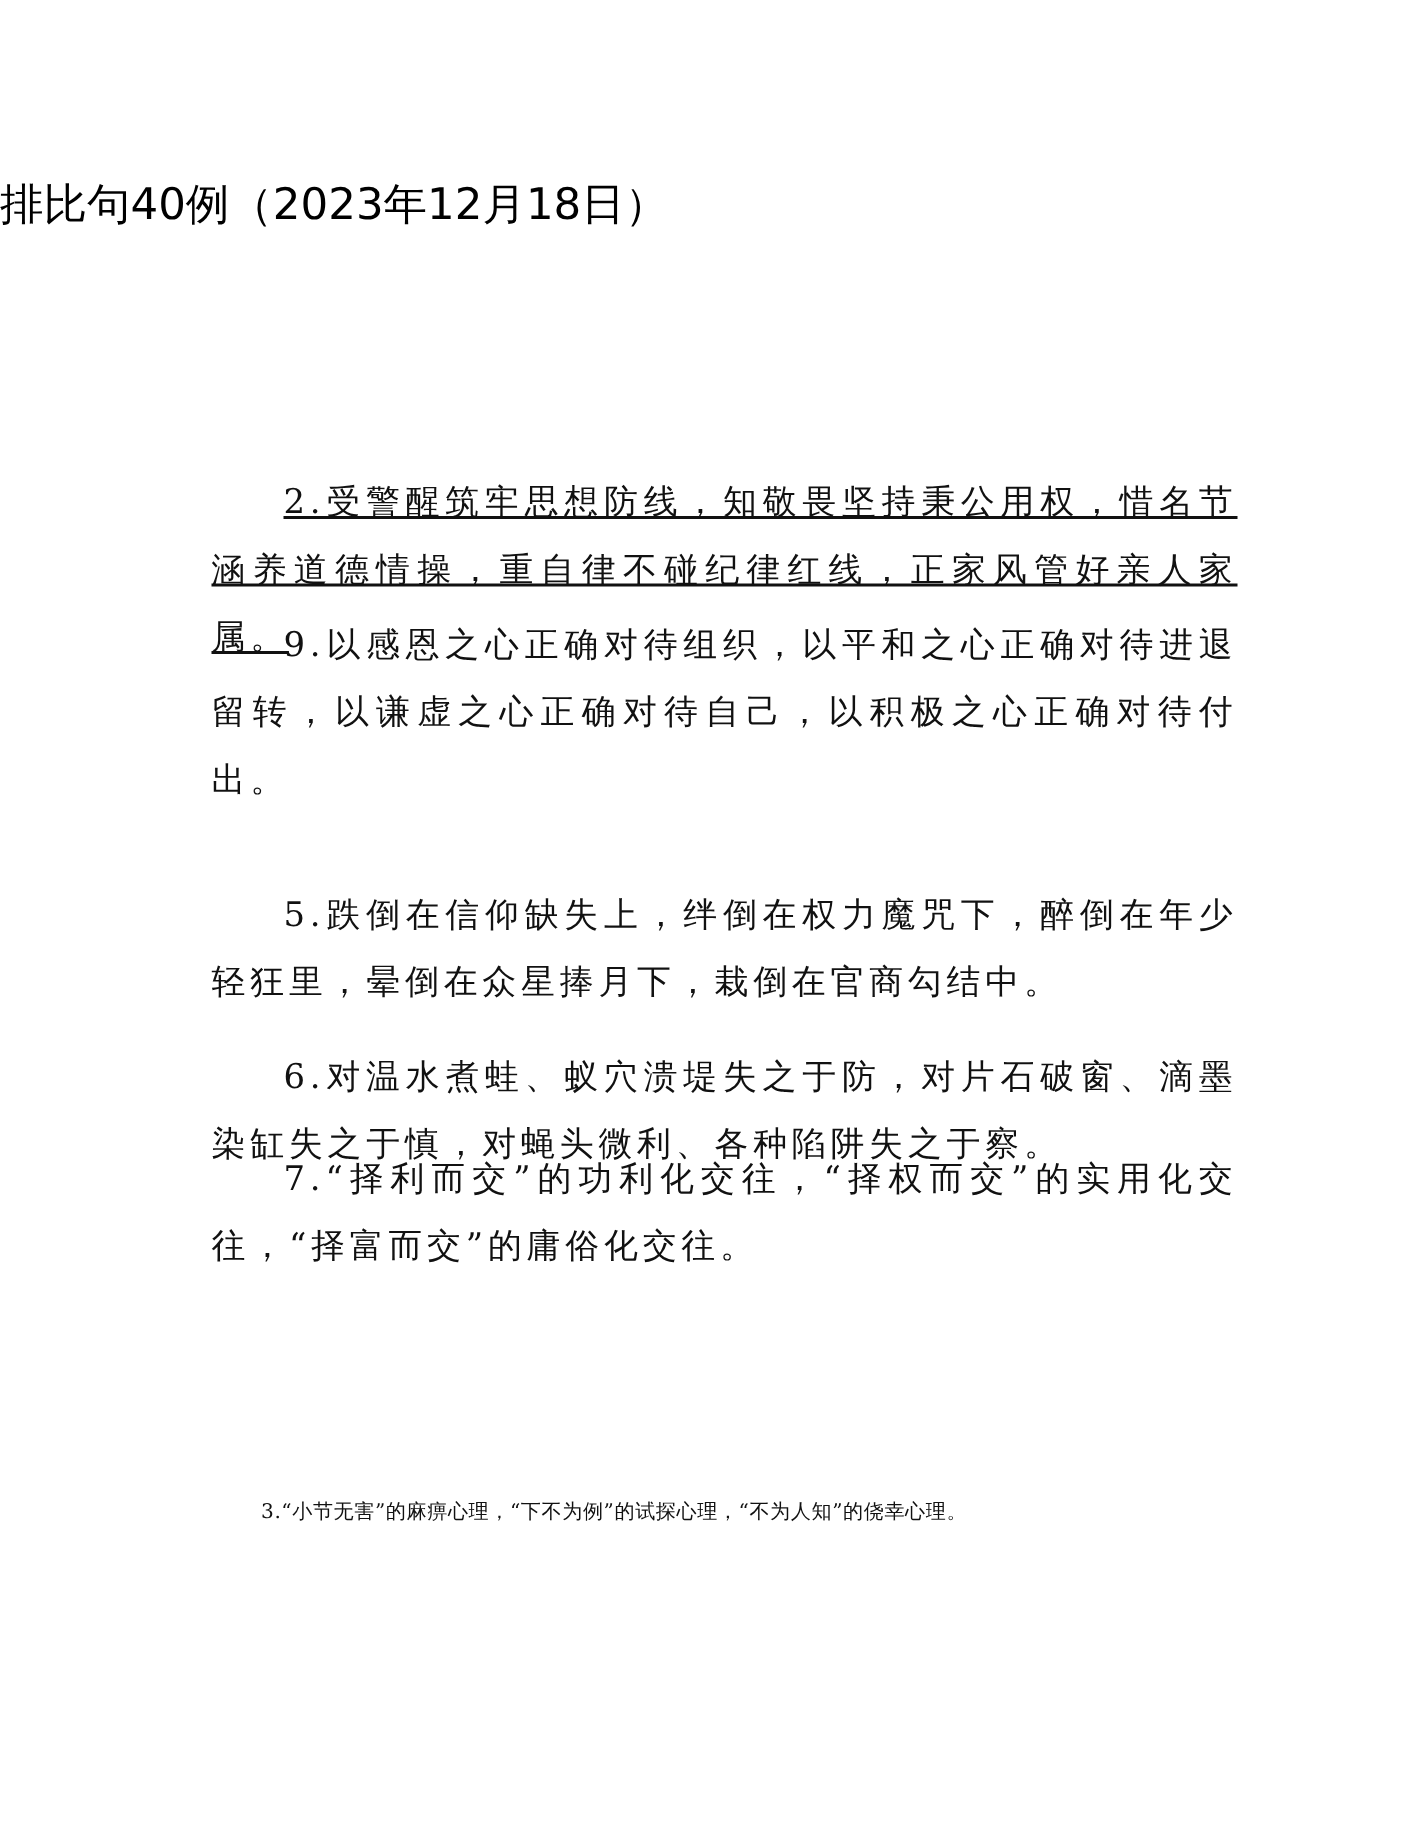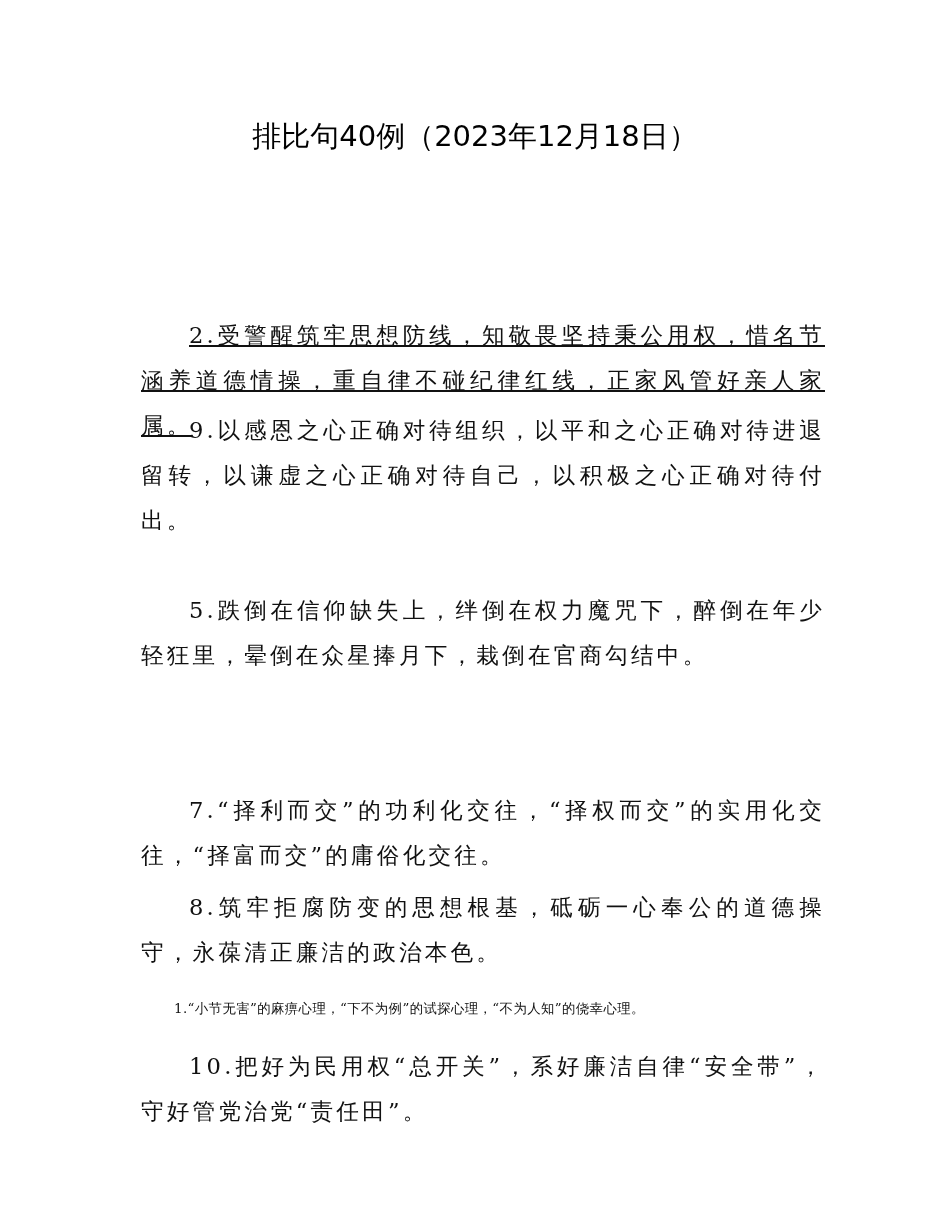--- a/index.html
+++ b/index.html
@@ -21,21 +21,21 @@
       top: 0;
       width: 950px;
       height: 1230px;
       background: #ffffff;
     }
     .title {
       position: absolute;
       left: 0;
       width: 950px;
       top: 112px;
-      text-align: center;
+      text-align: left;
       font-family: "DejaVu Sans", "Liberation Sans", sans-serif;
       font-size: 29px;
       line-height: 48px;
       letter-spacing: 0px;
       color: #000;
     }
     .para {
       position: absolute;
       left: 141px;
       width: 684px;
@@ -59,17 +59,16 @@
   </style>
 </head>
 <body>
 
 <div class="page">
   <div class="title">排比句40例（2023年12月18日）</div>
 
   <div class="para" style="top:313px;text-decoration:underline;">2.受警醒筑牢思想防线，知敬畏坚持秉公用权，惜名节涵养道德情操，重自律不碰纪律红线，正家风管好亲人家属。</div>
   <div class="para" style="top:408px;">9.以感恩之心正确对待组织，以平和之心正确对待进退留转，以谦虚之心正确对待自己，以积极之心正确对待付出。</div>
   <div class="para" style="top:588px;">5.跌倒在信仰缺失上，绊倒在权力魔咒下，醉倒在年少轻狂里，晕倒在众星捧月下，栽倒在官商勾结中。</div>
-  <div class="para" style="top:788px;">7.“择利而交”的功利化交往，“择权而交”的实用化交往，“择富而交”的庸俗化交往。</div>
-  <div class="para" style="top:885px;">8.筑牢拒腐防变的思想根基，砥砺一心奉公的道德操守，永葆清正廉洁的政治本色。</div>
-  <div class="para small" style="top:997px;">1.“小节无害”的麻痹心理，“下不为例”的试探心理，“不为人知”的侥幸心理。</div>
-  <div class="para" style="top:1044px;">10.把好为民用权“总开关”，系好廉洁自律“安全带”，守好管党治党“责任田”。</div>
+  <div class="para" style="top:696px;">6.对温水煮蛙、蚁穴溃堤失之于防，对片石破窗、滴墨染缸失之于慎，对蝇头微利、各种陷阱失之于察。</div>
+  <div class="para" style="top:764px;">7.“择利而交”的功利化交往，“择权而交”的实用化交往，“择富而交”的庸俗化交往。</div>
+  <div class="para small" style="top:997px;">3.“小节无害”的麻痹心理，“下不为例”的试探心理，“不为人知”的侥幸心理。</div>
 </div>
 
 </body></html>

